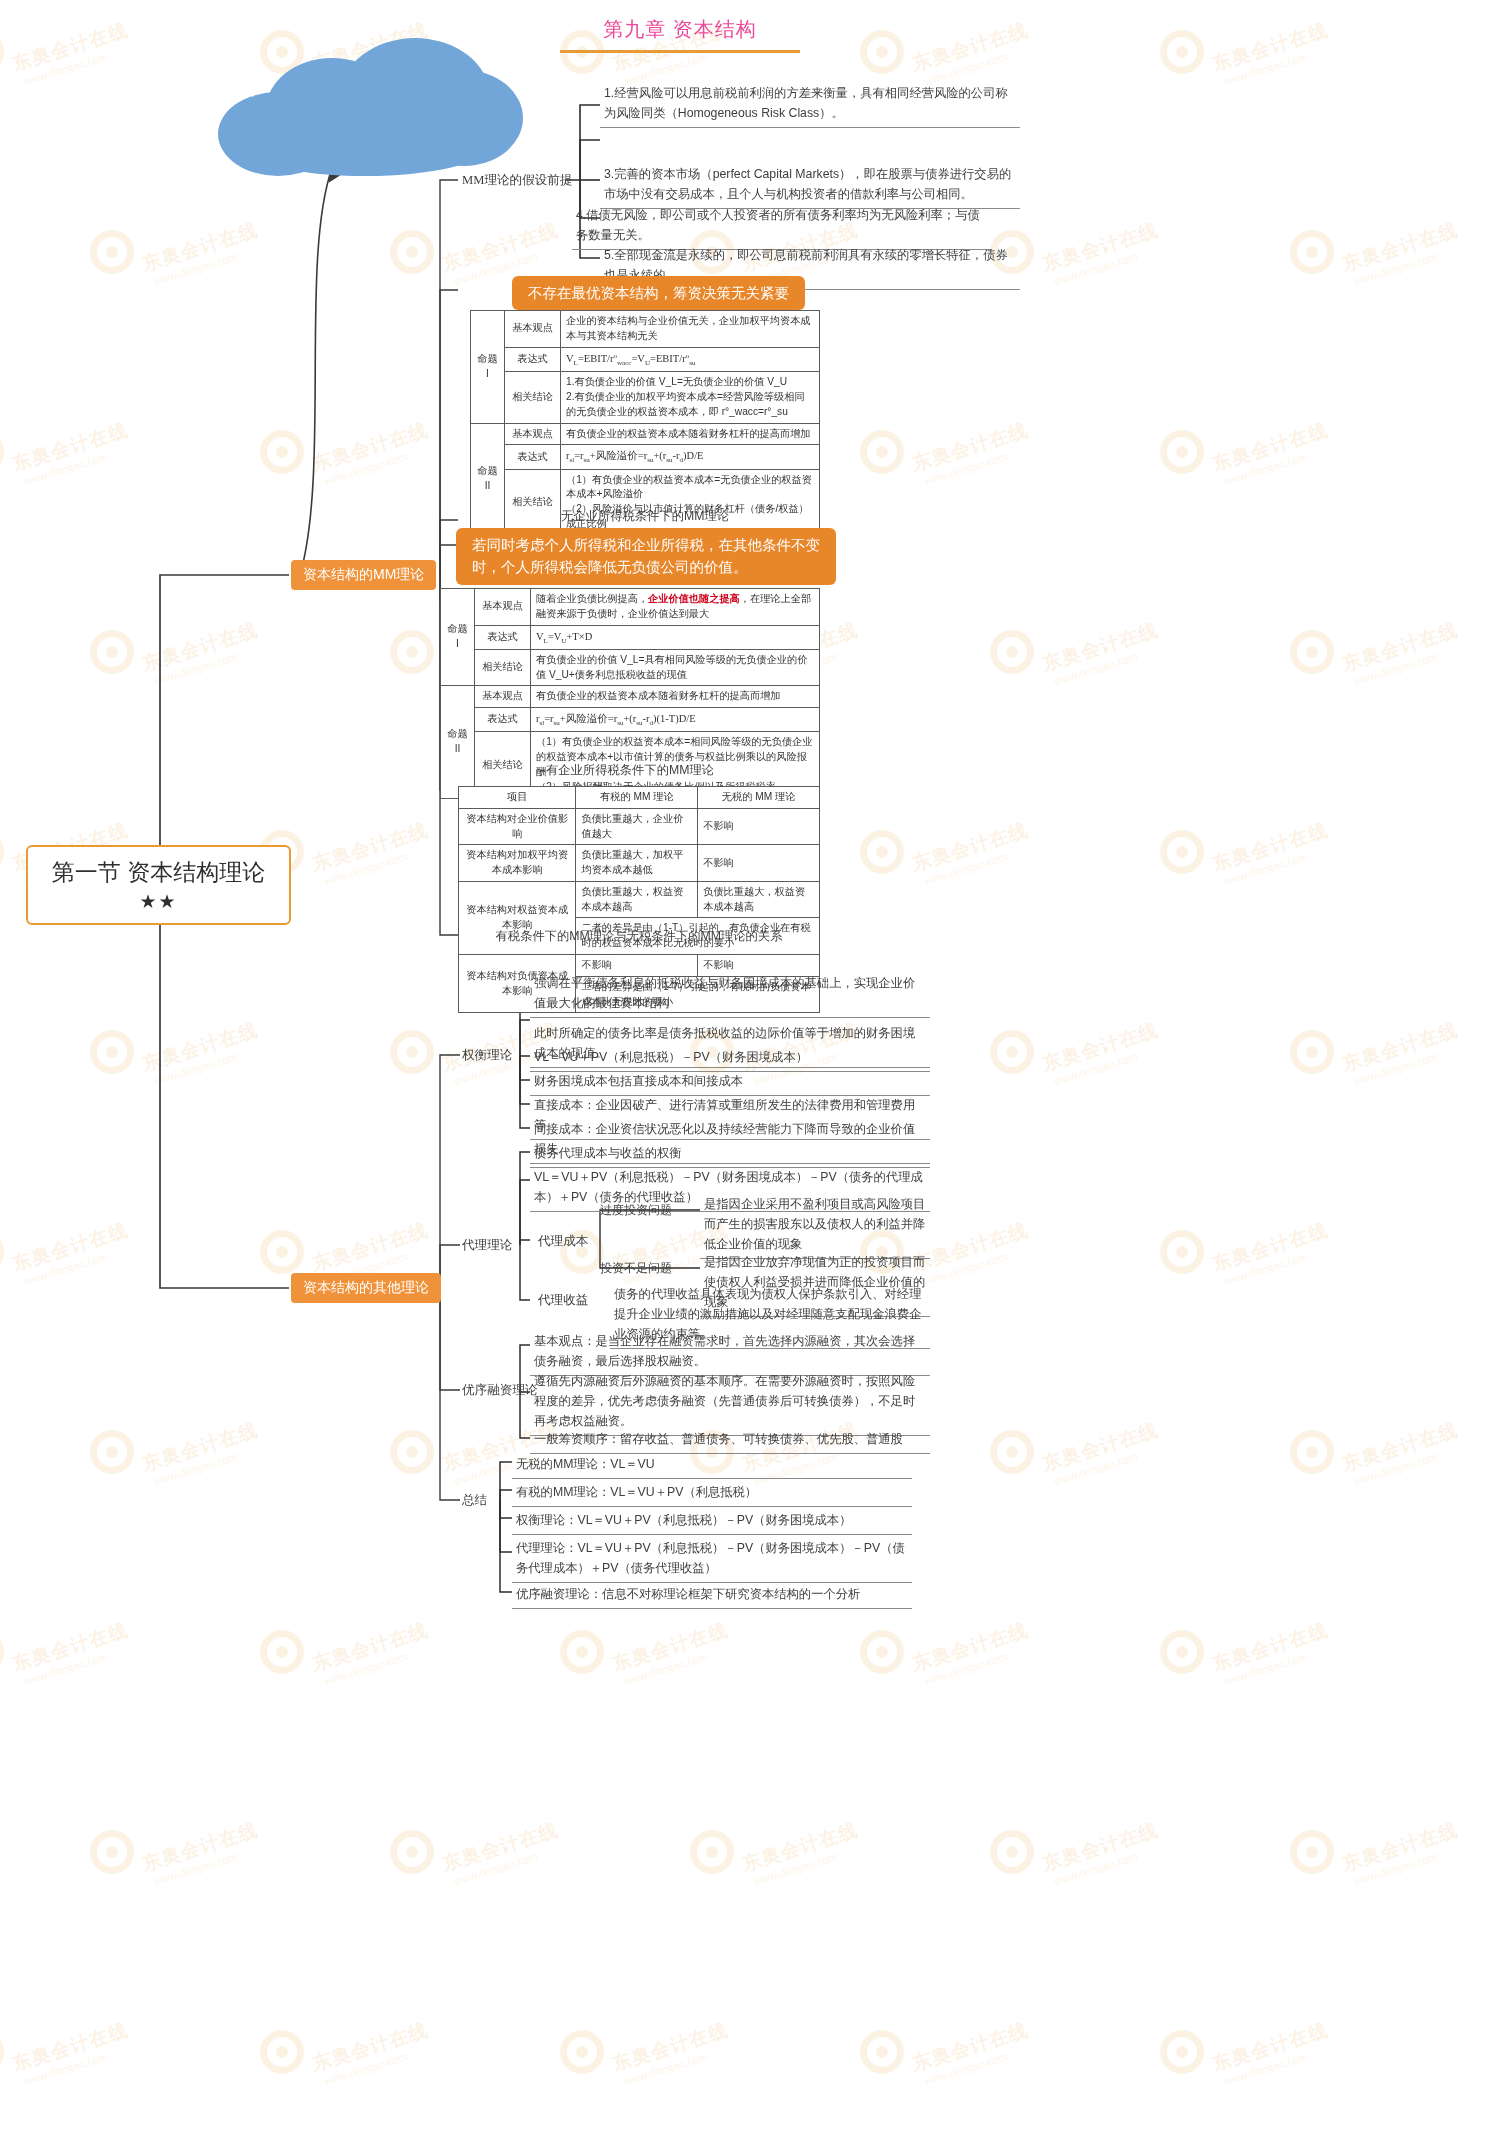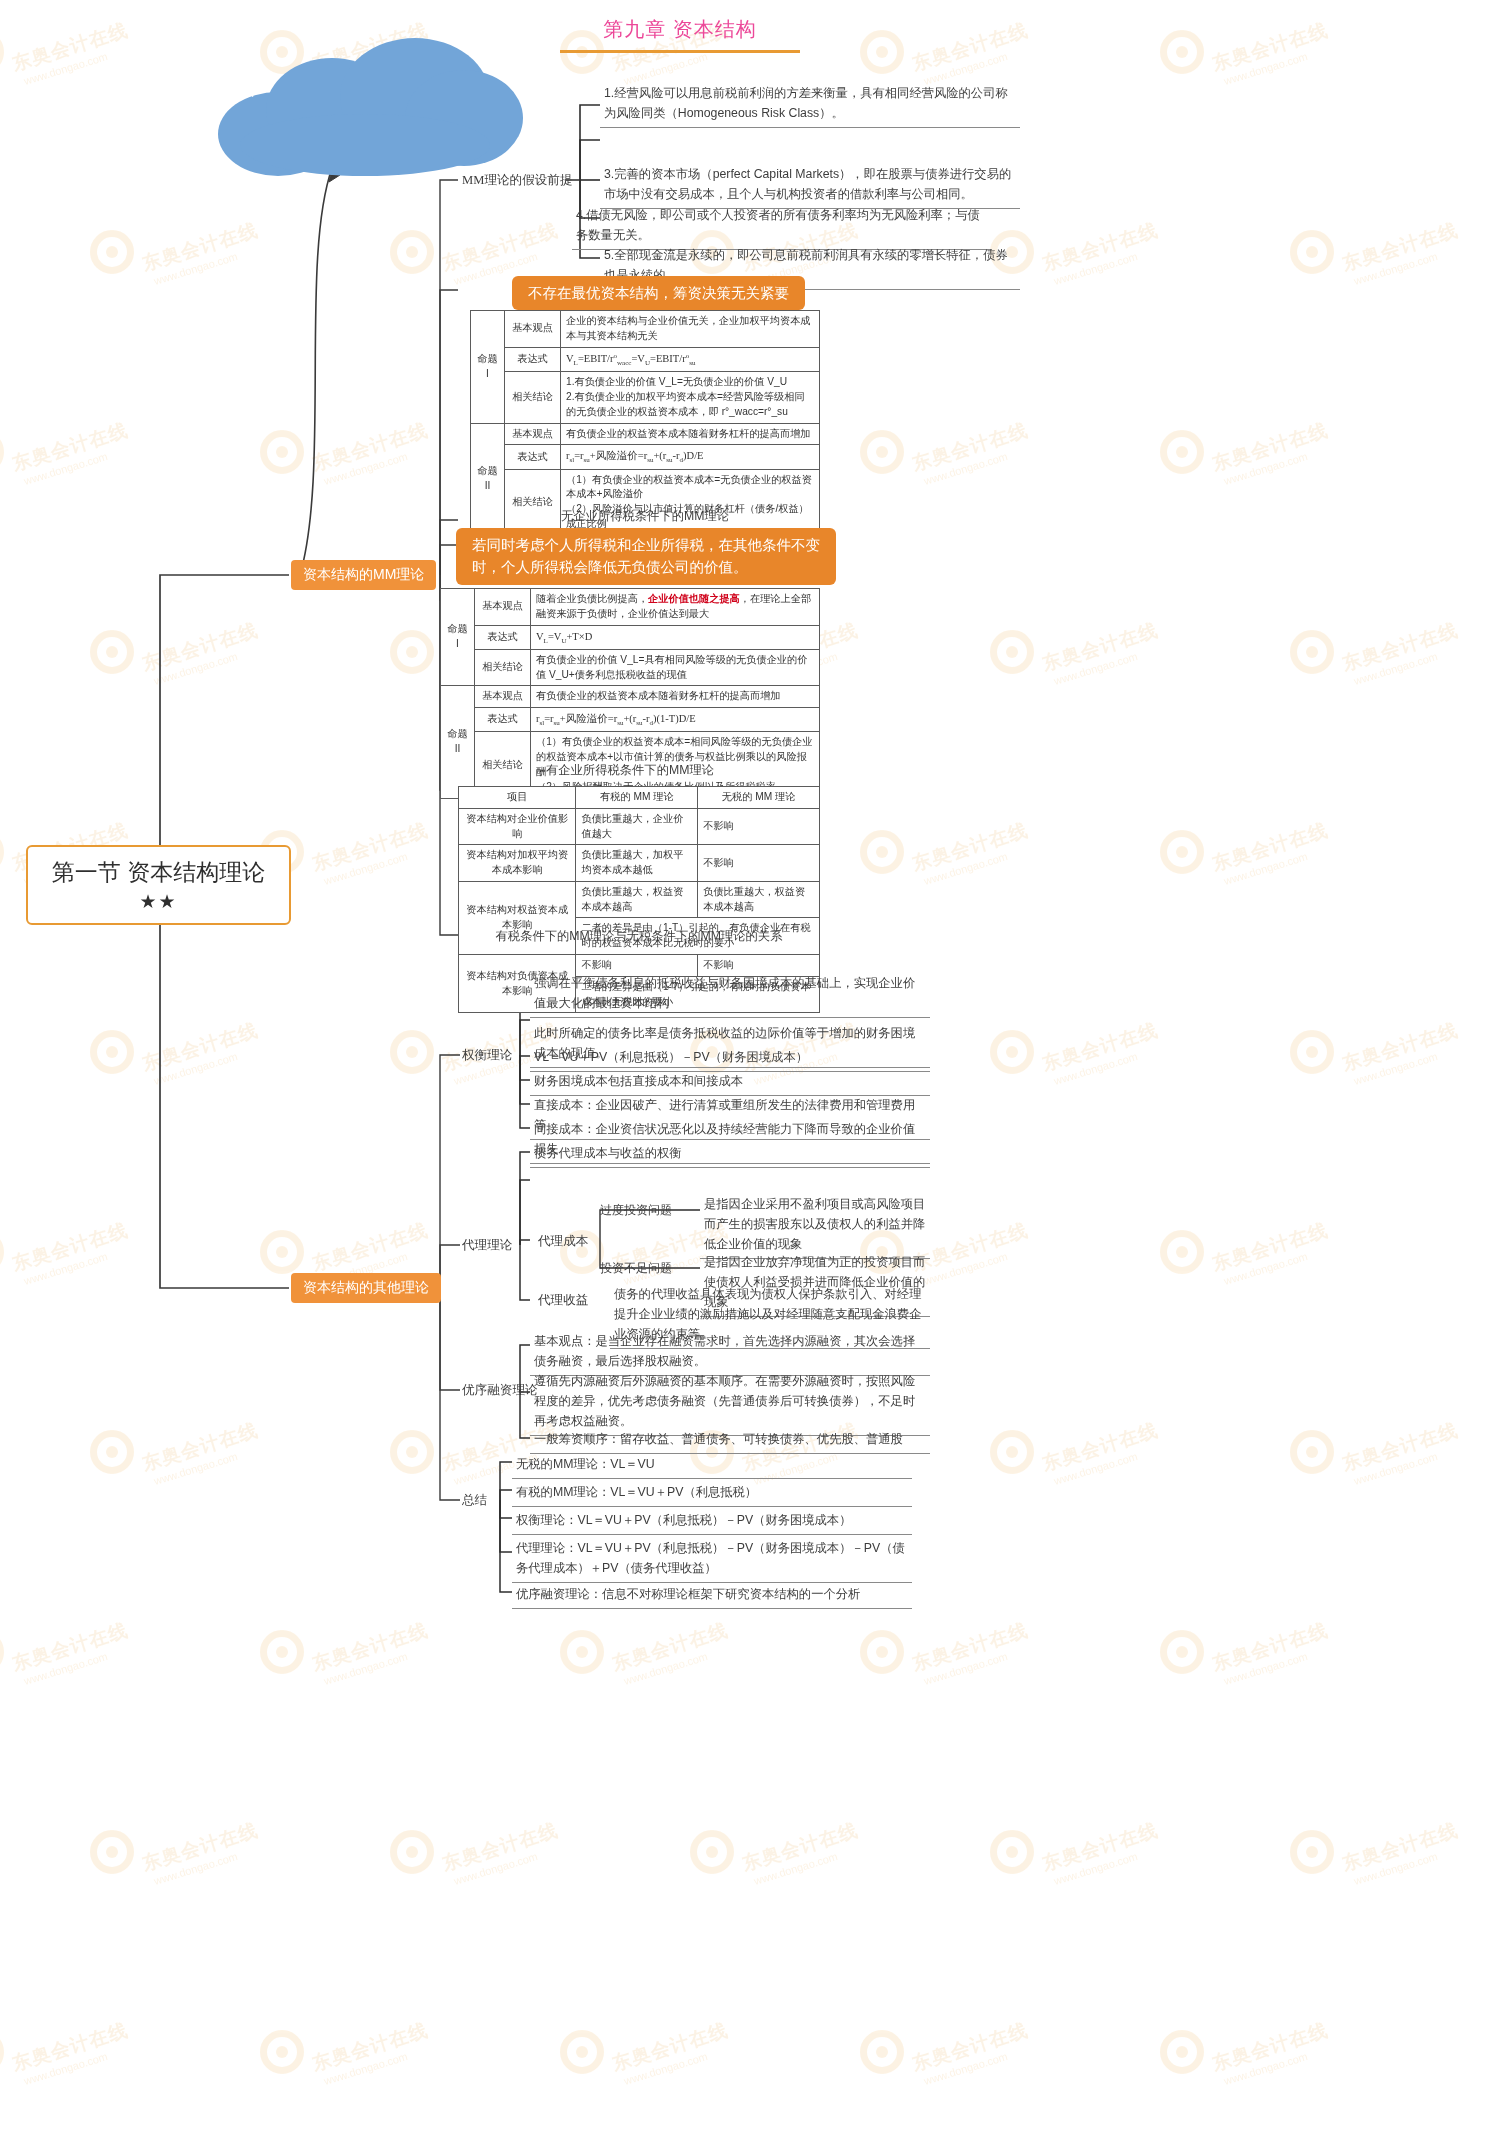--- a/index.html
+++ b/index.html
@@ -434,20 +434,21 @@
   <div class="mid" style="left:462px; top:1047px;">权衡理论</div>
   <div class="leaf" style="left:530px; top:972px; width:400px;">强调在平衡债务利息的抵税收益与财务困境成本的基础上，实现企业价值最大化的最佳资本结构</div>
   <div class="leaf" style="left:530px; top:1010px; width:400px;margin-top:12px;">此时所确定的债务比率是债务抵税收益的边际价值等于增加的财务困境成本的现值。</div>
   <div class="leaf" style="left:530px; top:1046px; width:400px;">VL＝VU＋PV（利息抵税）－PV（财务困境成本）</div>
   <div class="leaf" style="left:530px; top:1070px; width:400px;">财务困境成本包括直接成本和间接成本</div>
   <div class="leaf" style="left:530px; top:1094px; width:400px;">直接成本：企业因破产、进行清算或重组所发生的法律费用和管理费用等</div>
   <div class="leaf" style="left:530px; top:1118px; width:400px;">间接成本：企业资信状况恶化以及持续经营能力下降而导致的企业价值损失</div>
 
   <div class="mid" style="left:462px; top:1237px;">代理理论</div>
   <div class="leaf" style="left:530px; top:1142px; width:400px;">债务代理成本与收益的权衡</div>
+  <div class="leaf" style="left:530px; top:1166px; width:400px;">VL＝VU＋PV（利息抵税）－PV（财务困境成本）－PV（债务的代理成本）＋PV（债务的代理收益）</div>
 
   <div class="mid" style="left:538px; top:1233px;">代理成本</div>
   <div class="mid" style="left:600px; top:1202px; font-size:12px;">过度投资问题</div>
   <div class="leaf" style="left:700px; top:1193px; width:230px;">是指因企业采用不盈利项目或高风险项目而产生的损害股东以及债权人的利益并降低企业价值的现象</div>
   <div class="mid" style="left:600px; top:1260px; font-size:12px;">投资不足问题</div>
   <div class="leaf" style="left:700px; top:1251px; width:230px;">是指因企业放弃净现值为正的投资项目而使债权人利益受损并进而降低企业价值的现象</div>
 
   <div class="mid" style="left:538px; top:1292px;">代理收益</div>
   <div class="leaf" style="left:610px; top:1283px; width:320px;">债务的代理收益具体表现为债权人保护条款引入、对经理提升企业业绩的激励措施以及对经理随意支配现金浪费企业资源的约束等。</div>
 

